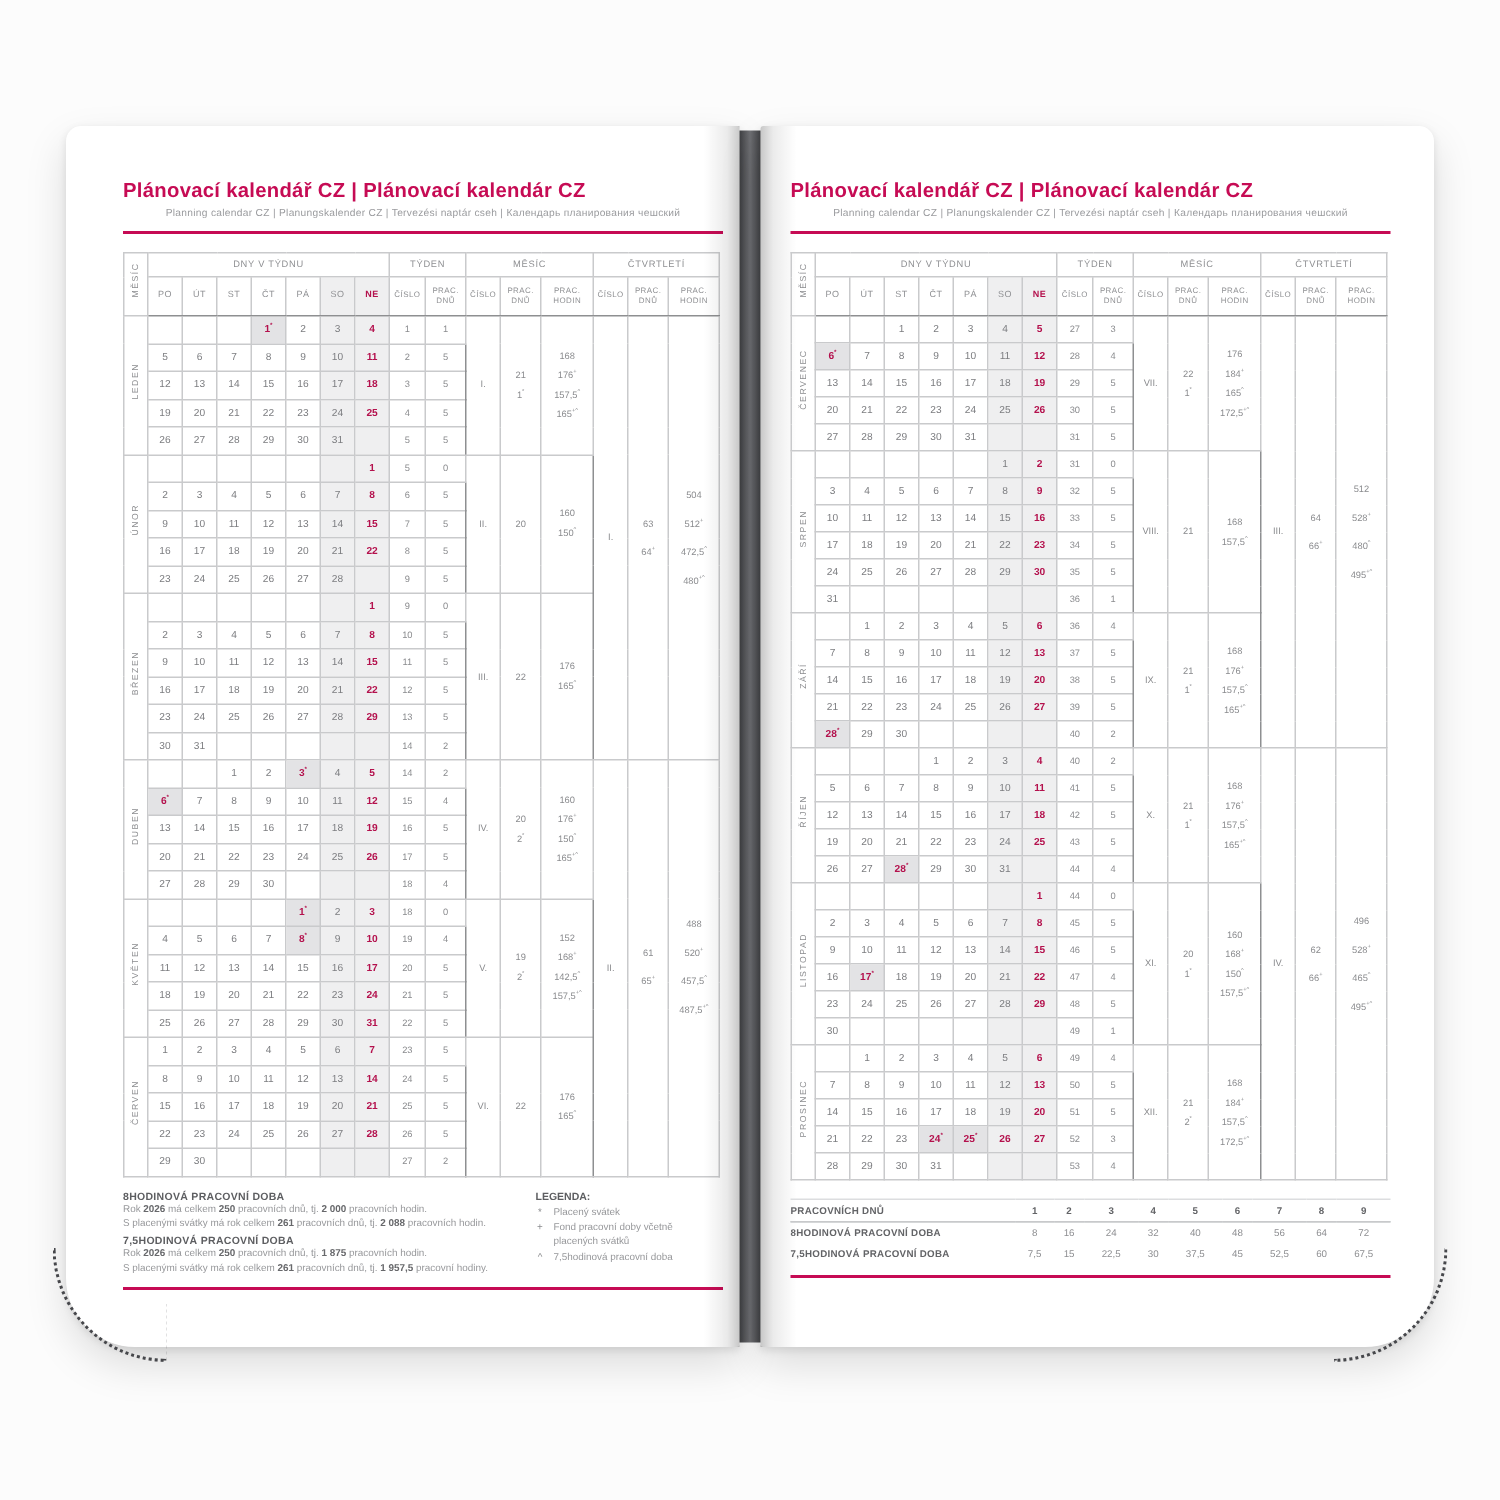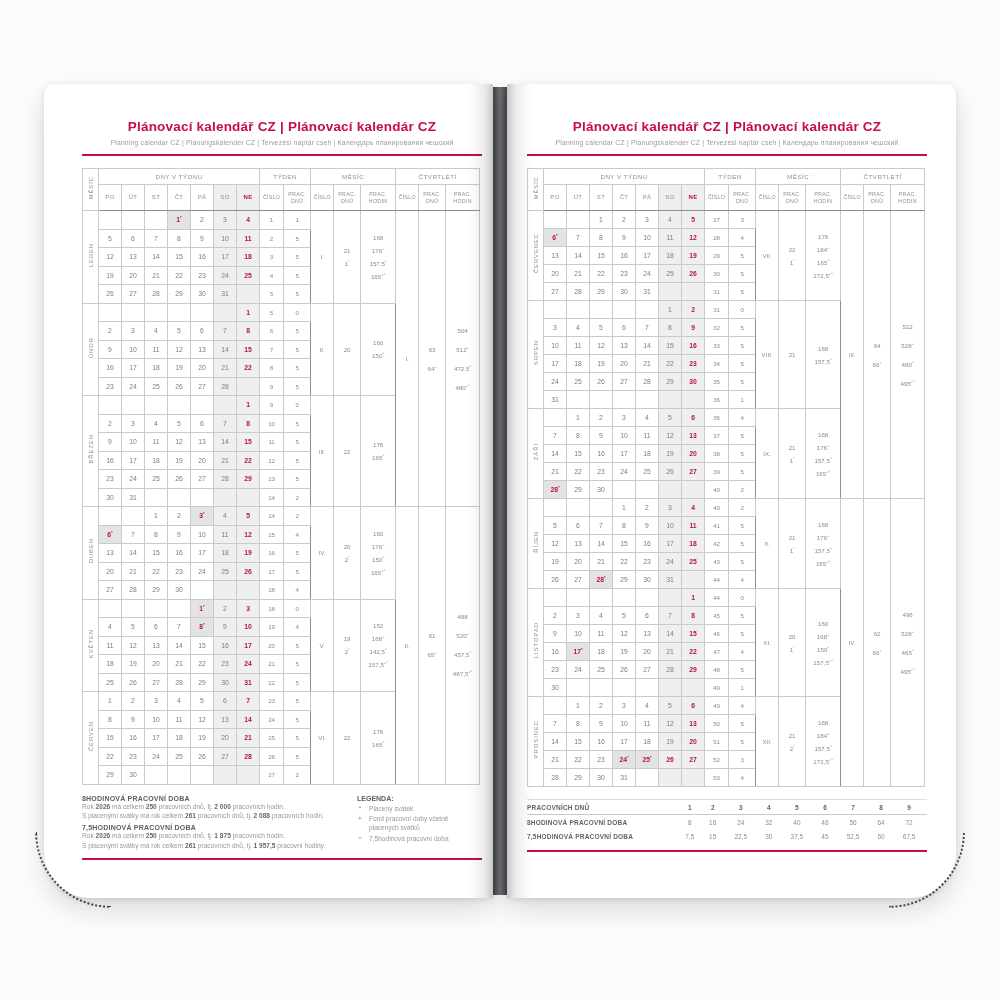--- a/index.html
+++ b/index.html
@@ -24,21 +24,21 @@
         box-shadow:0 2px 6px rgba(0,0,0,.10),0 12px 28px rgba(0,0,0,.13);}
   .page-l{left:44px;border-radius:10px 2px 2px 46px;}
   .page-r{left:507px;border-radius:2px 10px 46px 2px;}
   .page-l::after{content:'';position:absolute;top:0;right:0;width:24px;height:100%;
         background:linear-gradient(to right,rgba(0,0,0,0),rgba(0,0,0,.08) 65%,rgba(0,0,0,.20));pointer-events:none;}
   .page-r::before{content:'';position:absolute;top:0;left:0;width:24px;height:100%;
         background:linear-gradient(to left,rgba(0,0,0,0),rgba(0,0,0,.08) 65%,rgba(0,0,0,.22));pointer-events:none;border-radius:2px 0 0 0;}
   .content{position:absolute;top:0;}
   .page-l .content{left:38px;width:400px;}
   .page-r .content{left:20px;width:400px;}
-  .title{margin-top:35px;text-align:center;color:var(--accent);
+  .title{margin-top:35px;color:var(--accent);
          font-size:13.5px;font-weight:bold;letter-spacing:.2px;}
   .subtitle{margin-top:5px;text-align:center;color:#9a9b9e;font-size:6.8px;letter-spacing:.2px;}
   .rule{margin-top:8px;height:2px;background:var(--accent);}
   .rule.bottom{margin-top:7px;height:2px;}
   .cal{margin-top:12px;}
   table.cal-t{border-collapse:collapse;table-layout:fixed;width:396px;border:1px solid var(--bd);}
   .cal-t th,.cal-t td{border:1px solid var(--bl);padding:0;text-align:center;vertical-align:middle;
         overflow:hidden;white-space:nowrap;}
   .cal-t .dl{border-left:1px solid var(--bd);}
   .cal-t tr.ms>td{border-top:1px solid var(--bd);}

